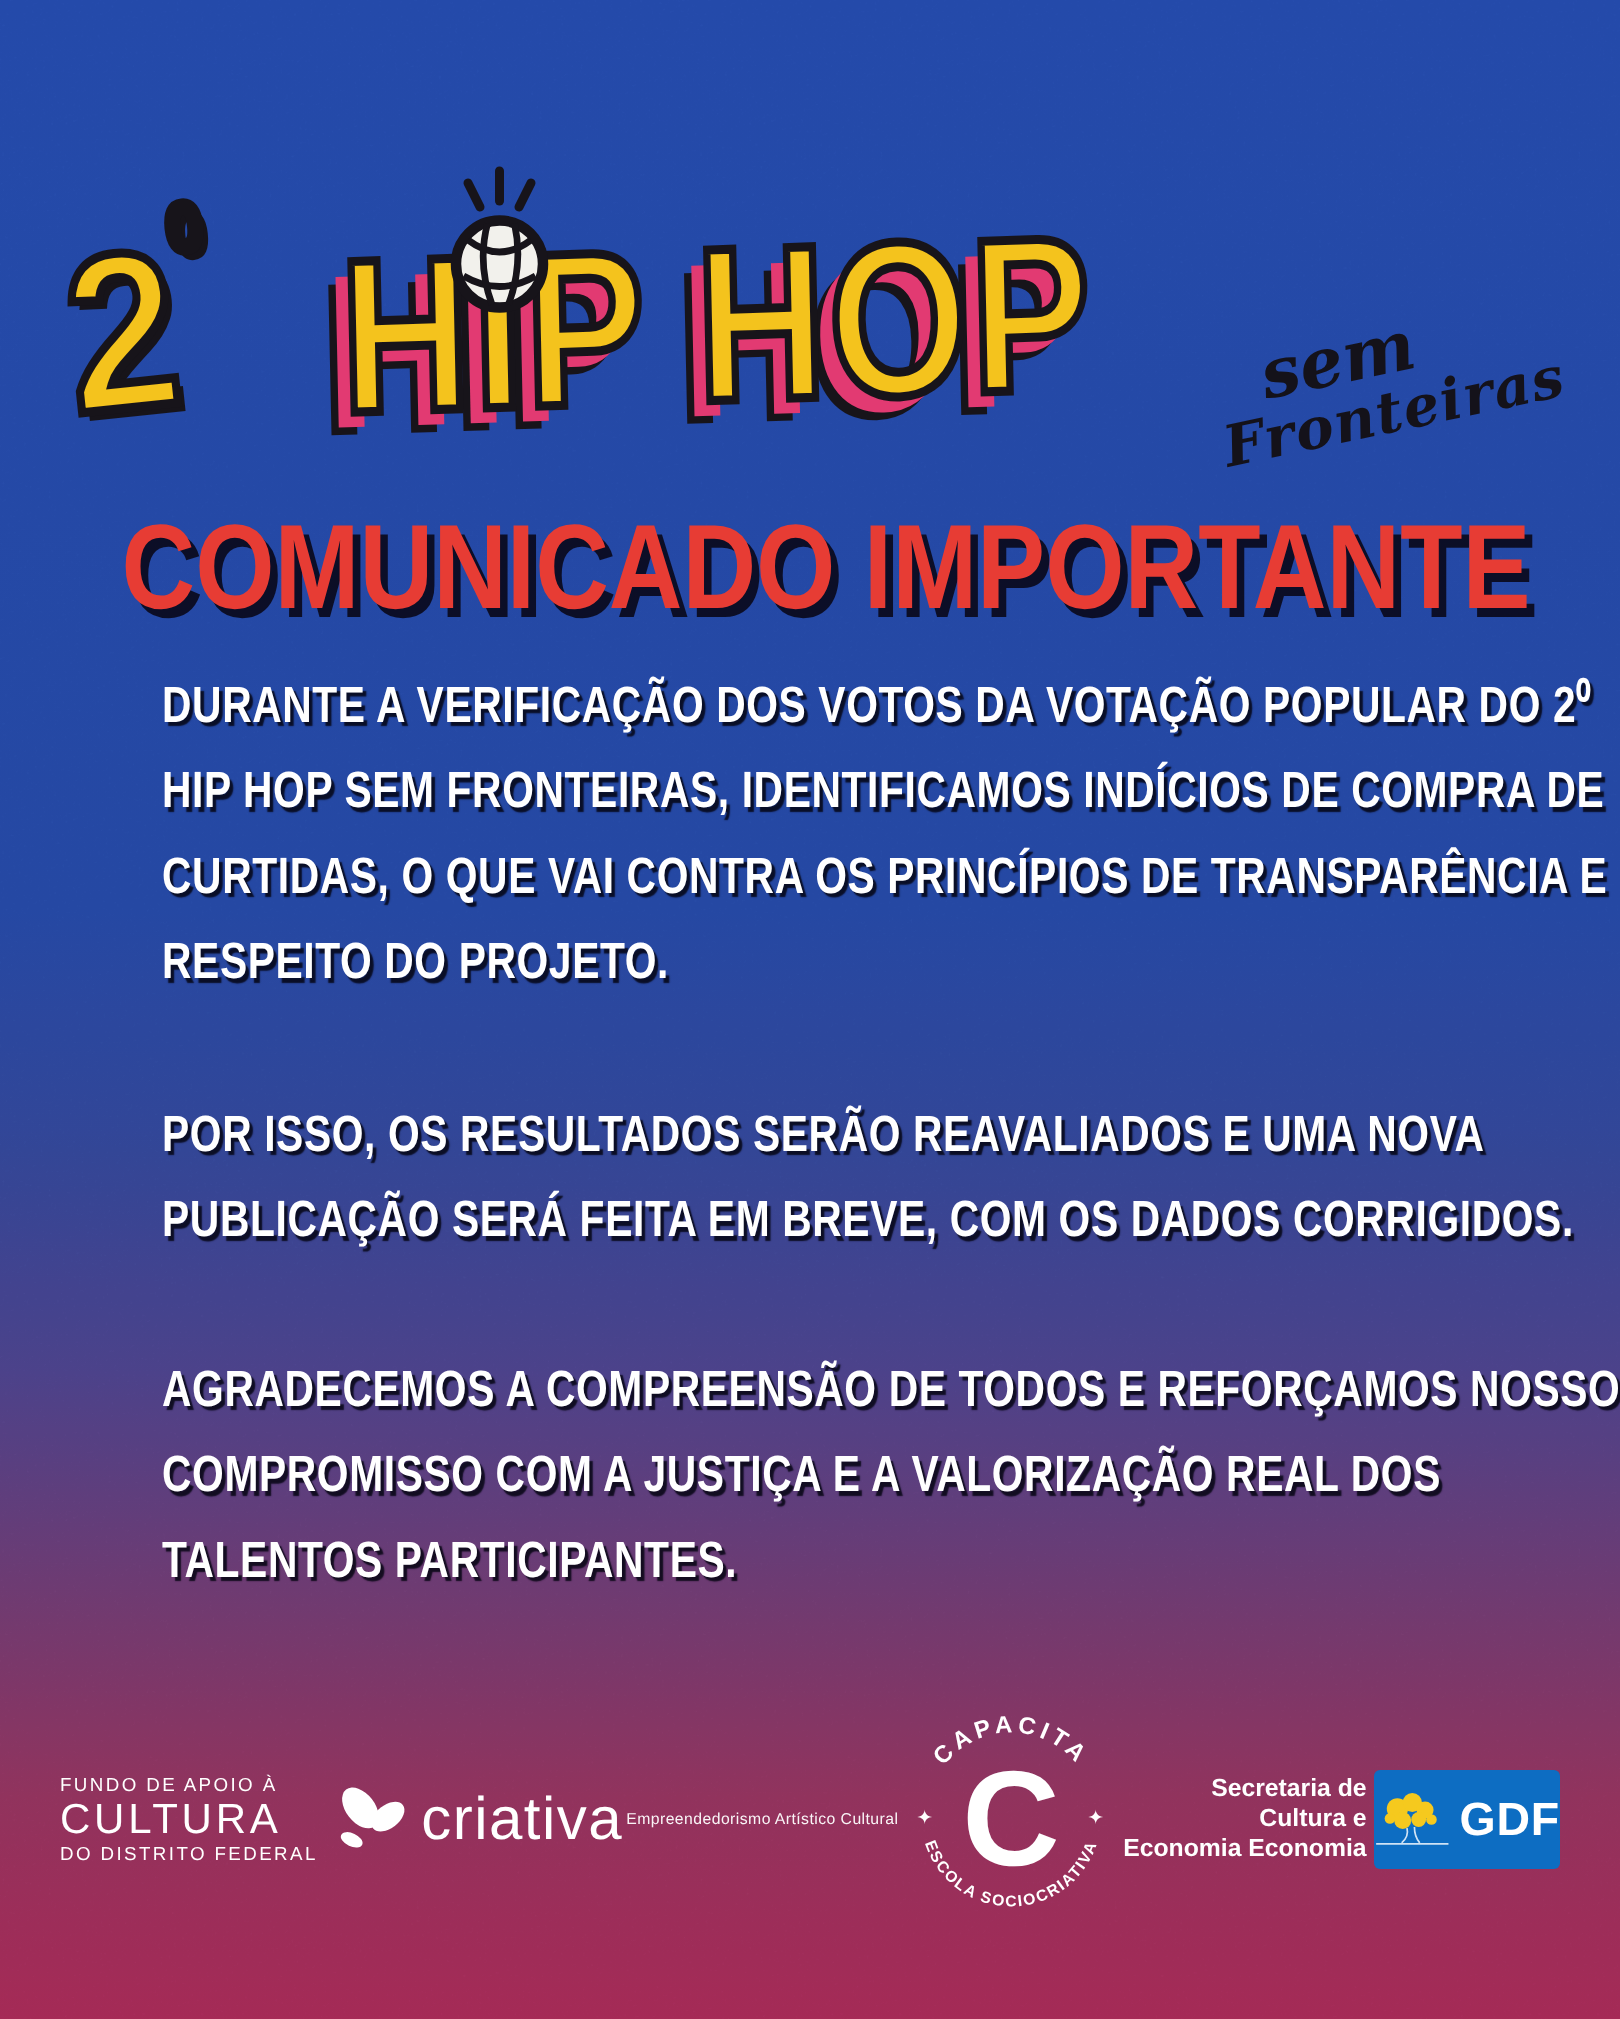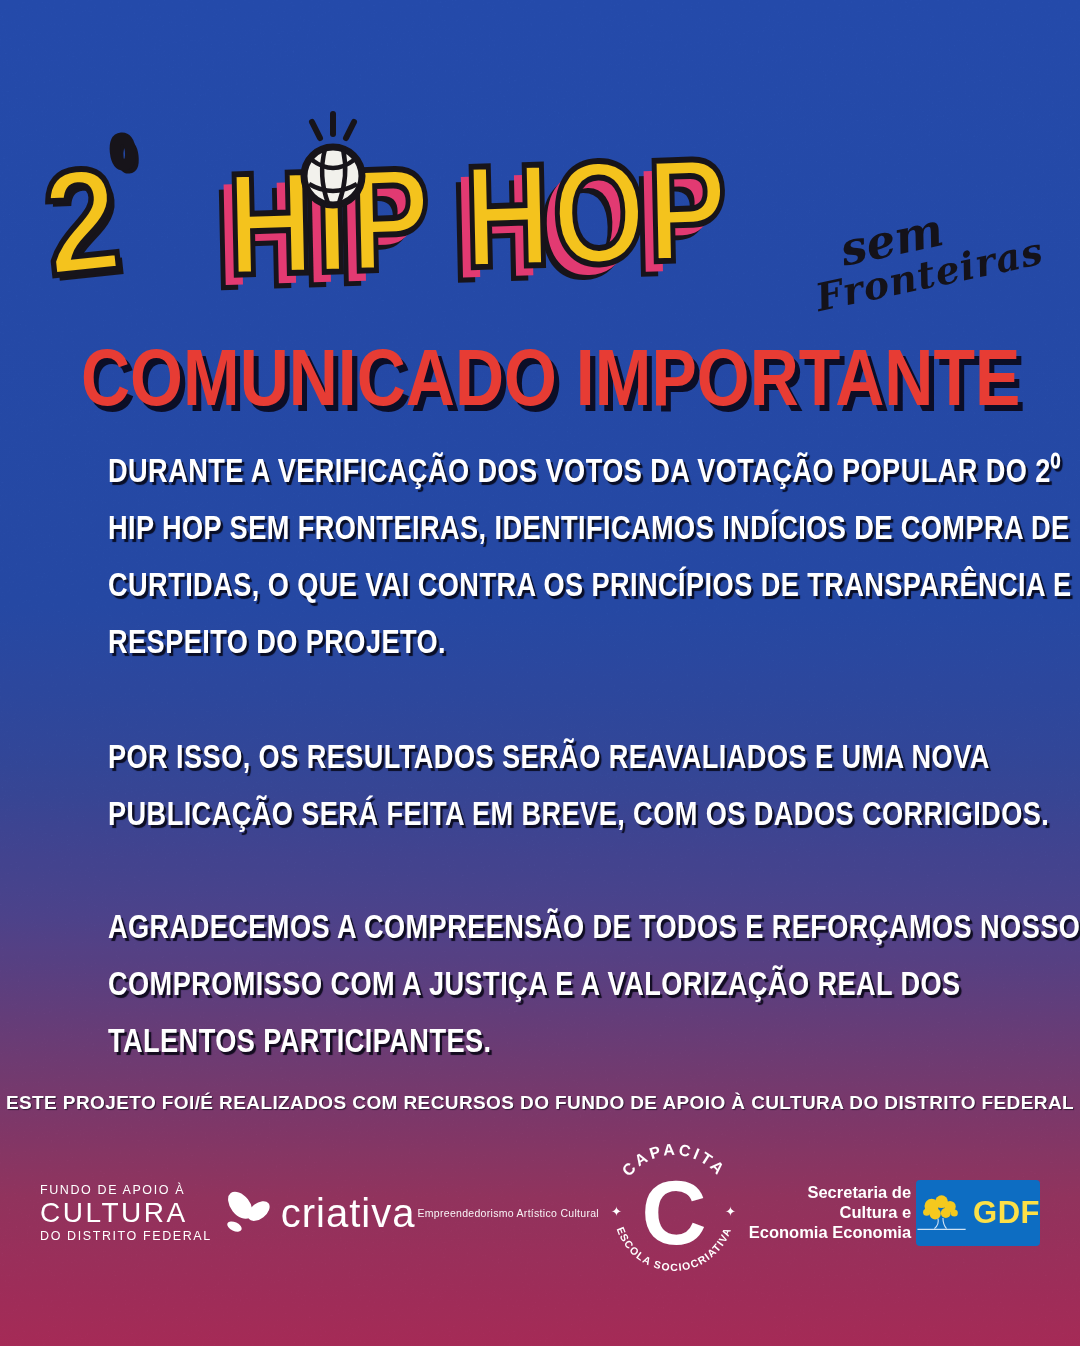--- a/index.html
+++ b/index.html
@@ -83,21 +83,21 @@
   .fac-big{font-size:28px;letter-spacing:2.5px;font-weight:400;}
   .criativa{display:flex;flex-direction:row;align-items:center;gap:2px;}
   .criativa-name{font-size:40px;font-weight:400;letter-spacing:1px;line-height:1;}
   .criativa-tag{font-size:10.5px;font-weight:400;letter-spacing:.3px;opacity:.95;}
   .cap-arc{fill:#fff;font-weight:bold;font-family:"Liberation Sans",sans-serif;}
   .secretaria{text-align:right;font-size:16.5px;font-weight:bold;line-height:1.2;}
   .gdf-box{
     width:124px;height:66px;background:#0d6dc2;border-radius:4px;
     display:flex;align-items:center;justify-content:center;gap:6px;
   }
-  .gdf-label{font-size:31px;font-weight:800;letter-spacing:.5px;color:#fde047;}
+  .gdf-label{font-size:31px;font-weight:800;letter-spacing:.5px;color:#ffffff;}
 </style>
 </head>
 <body>
 
 <div class="poster">
 
   <svg class="noise">
     <filter id="grain">
       <feTurbulence type="fractalNoise" baseFrequency="0.55" numOctaves="2" stitchTiles="stitch"></feTurbulence>
       <feColorMatrix type="matrix" values="0 0 0 0 0  0 0 0 0 0  0 0 0 0 0  .8 .8 .8 0 0"></feColorMatrix>
@@ -145,21 +145,20 @@
     <span class="line">POR ISSO, OS RESULTADOS SERÃO REAVALIADOS E UMA NOVA</span>
     <span class="line">PUBLICAÇÃO SERÁ FEITA EM BREVE, COM OS DADOS CORRIGIDOS.</span>
   </section>
 
   <section class="para p3">
     <span class="line">AGRADECEMOS A COMPREENSÃO DE TODOS E REFORÇAMOS NOSSO</span>
     <span class="line">COMPROMISSO COM A JUSTIÇA E A VALORIZAÇÃO REAL DOS</span>
     <span class="line">TALENTOS PARTICIPANTES.</span>
   </section>
 
-  <div class="funding">ESTE PROJETO FOI/É REALIZADOS COM RECURSOS DO FUNDO DE APOIO À CULTURA DO DISTRITO FEDERAL</div>
 
   <footer class="sponsors">
 
     <div class="fac">
       <div class="fac-lines">
         <span class="fac-small">FUNDO DE APOIO À</span>
         <span class="fac-big">CULTURA</span>
         <span class="fac-small">DO DISTRITO FEDERAL</span>
       </div>
     </div>

